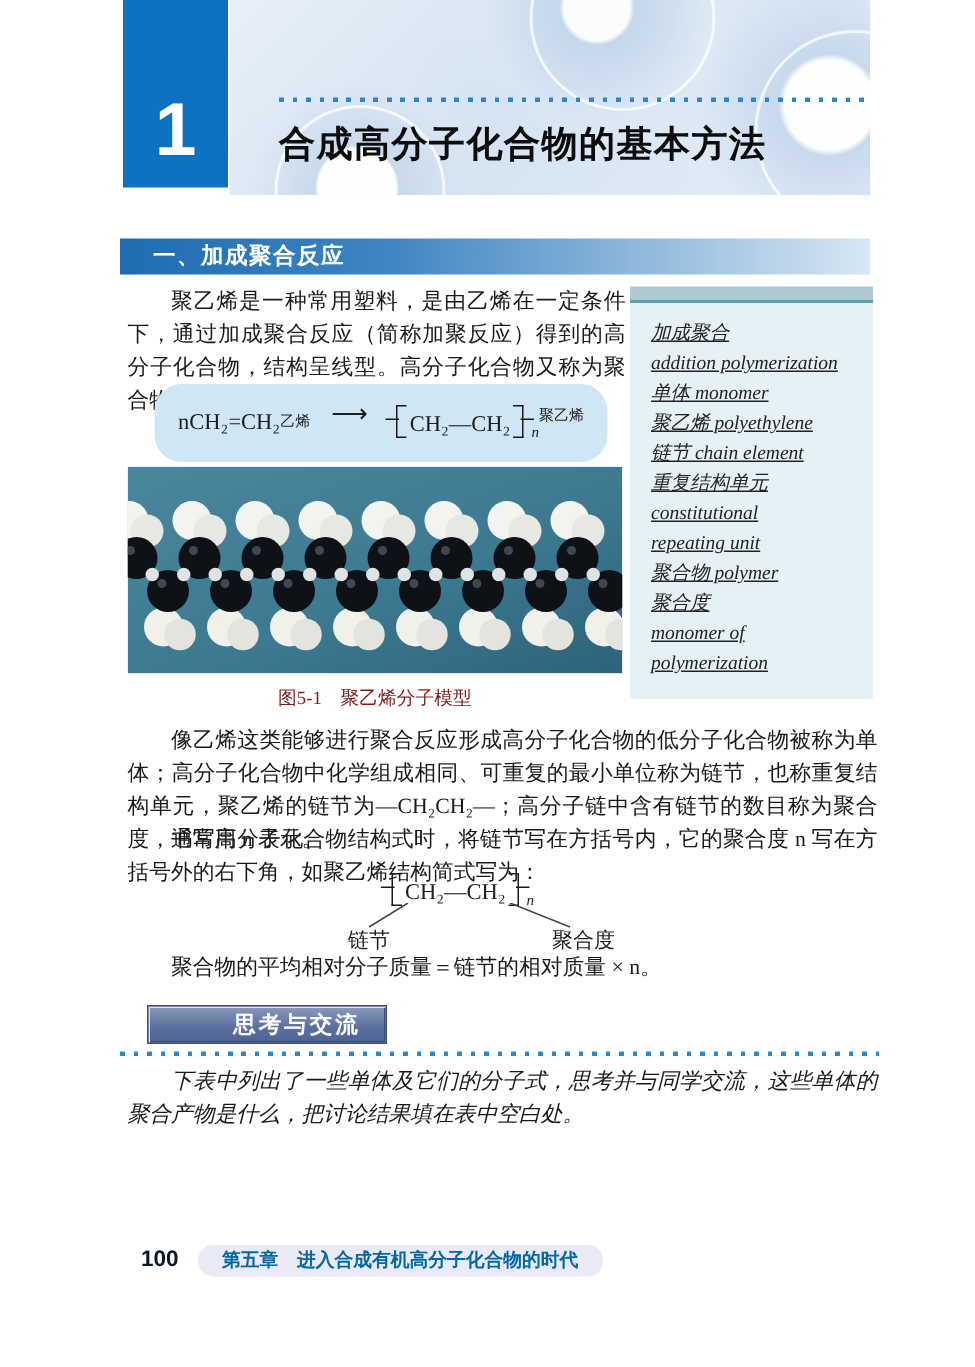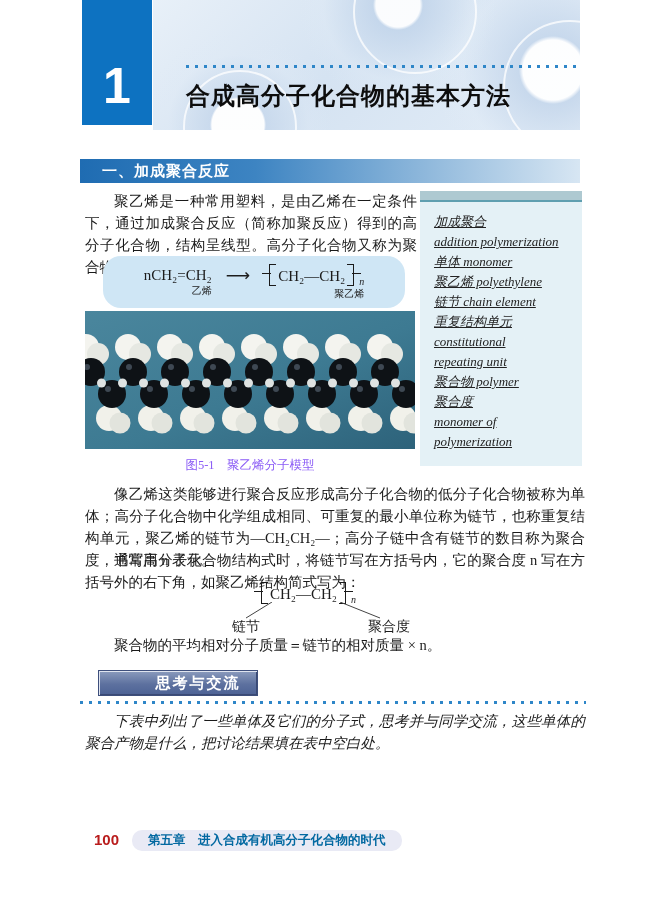--- a/index.html
+++ b/index.html
@@ -36,36 +36,36 @@
   .para{position:absolute;font-size:14.5px;line-height:22px;text-align:justify;color:#1a1a1a;}
   .indent{text-indent:2em;}
   #para1{left:85px;top:190px;width:332px;}
   #para2{left:85px;top:483px;width:500px;}
   #para3{left:85px;top:549px;width:500px;}
   #massline{left:85px;top:634px;width:500px;}
 
   
   .eq-box{position:absolute;left:103px;top:256px;width:302px;height:52px;background:#cfe6f5;
     border-radius:18px;display:flex;align-items:center;justify-content:center;gap:14px;}
-  .eq-side{display:flex;flex-direction:column;align-items:flex-end;}
+  .eq-side{display:flex;align-items:flex-start;}
   .eq-f{font-size:15px;white-space:nowrap;}
   .eq-lab{font-size:10px;margin-top:0px;}
   .eq-arrow{font-size:17px;margin-bottom:14px;letter-spacing:-2px;}
   sub.subn{font-style:italic;font-size:10px;margin-left:-2px;}
 
   
   .obr-l,.obr-r{display:inline-block;width:6px;height:20px;vertical-align:-5px;position:relative;}
   .obr-l{border:1.6px solid #1a1a1a;border-right:none;margin-left:7px;margin-right:2px;}
   .obr-l::before{content:"";position:absolute;left:-8px;top:8px;width:9px;border-top:1.6px solid #1a1a1a;}
   .obr-r{border:1.6px solid #1a1a1a;border-left:none;margin-right:7px;margin-left:2px;}
   .obr-r::after{content:"";position:absolute;right:-8px;top:8px;width:9px;border-top:1.6px solid #1a1a1a;}
 
   
   .photo{position:absolute;left:85px;top:311px;width:330px;height:138px;overflow:hidden;}
-  .caption{position:absolute;left:85px;top:457px;width:330px;text-align:center;font-size:12.5px;color:#8b5cf6;}
+  .caption{position:absolute;left:85px;top:457px;width:330px;text-align:center;font-size:12.5px;color:#7f1d1d;}
 
   
   .sidebar{position:absolute;left:420px;top:191px;width:162px;}
   .sidebar .topbar{height:9px;background:#aec9d1;}
   .sidebar .topline{height:2px;background:#5f9fb0;}
   .sidebar .vbody{background:#e4f1f6;padding:10px 12px 14px 14px;}
   .vocab-line{font-size:13px;line-height:20px;color:#222;font-style:italic;text-decoration:underline;}
 
   
   .struct{position:absolute;left:180px;top:582px;width:250px;height:52px;}
@@ -78,21 +78,21 @@
   
   .badge{position:absolute;left:98px;top:670px;width:118px;height:24px;
     background:linear-gradient(180deg,#8b9bbd 0%,#5d719f 55%,#4d6295 100%);
     border:1px solid #3e4f7c;box-shadow:inset 1px 1px 0 #dfe4ef, inset -1px -1px 0 #3a4a75;
     display:flex;align-items:center;justify-content:center;padding-left:40px;}
   .badge span{color:#fff;font-family:"Liberation Sans",sans-serif;font-weight:bold;font-size:15px;letter-spacing:2px;}
   #dot2{left:80px;top:701px;width:506px;}
   #para4{left:85px;top:710px;width:500px;font-style:italic;}
 
   
-  .page-num{position:absolute;left:94px;top:831px;font-family:"Liberation Sans",sans-serif;font-weight:bold;font-size:15px;color:#b91c1c;}
+  .page-num{position:absolute;left:94px;top:831px;font-family:"Liberation Sans",sans-serif;font-weight:bold;font-size:15px;color:#0f172a;}
   .footer-pill{position:absolute;left:132px;top:830px;background:#e9eaf5;border-radius:10px;
     padding:2px 16px;font-size:12.5px;font-weight:bold;color:#0369a1;}
 </style>
 </head>
 <body>
 
 <div id="page">
 
   <div class="chapter-box">
     <span class="num">1</span>

